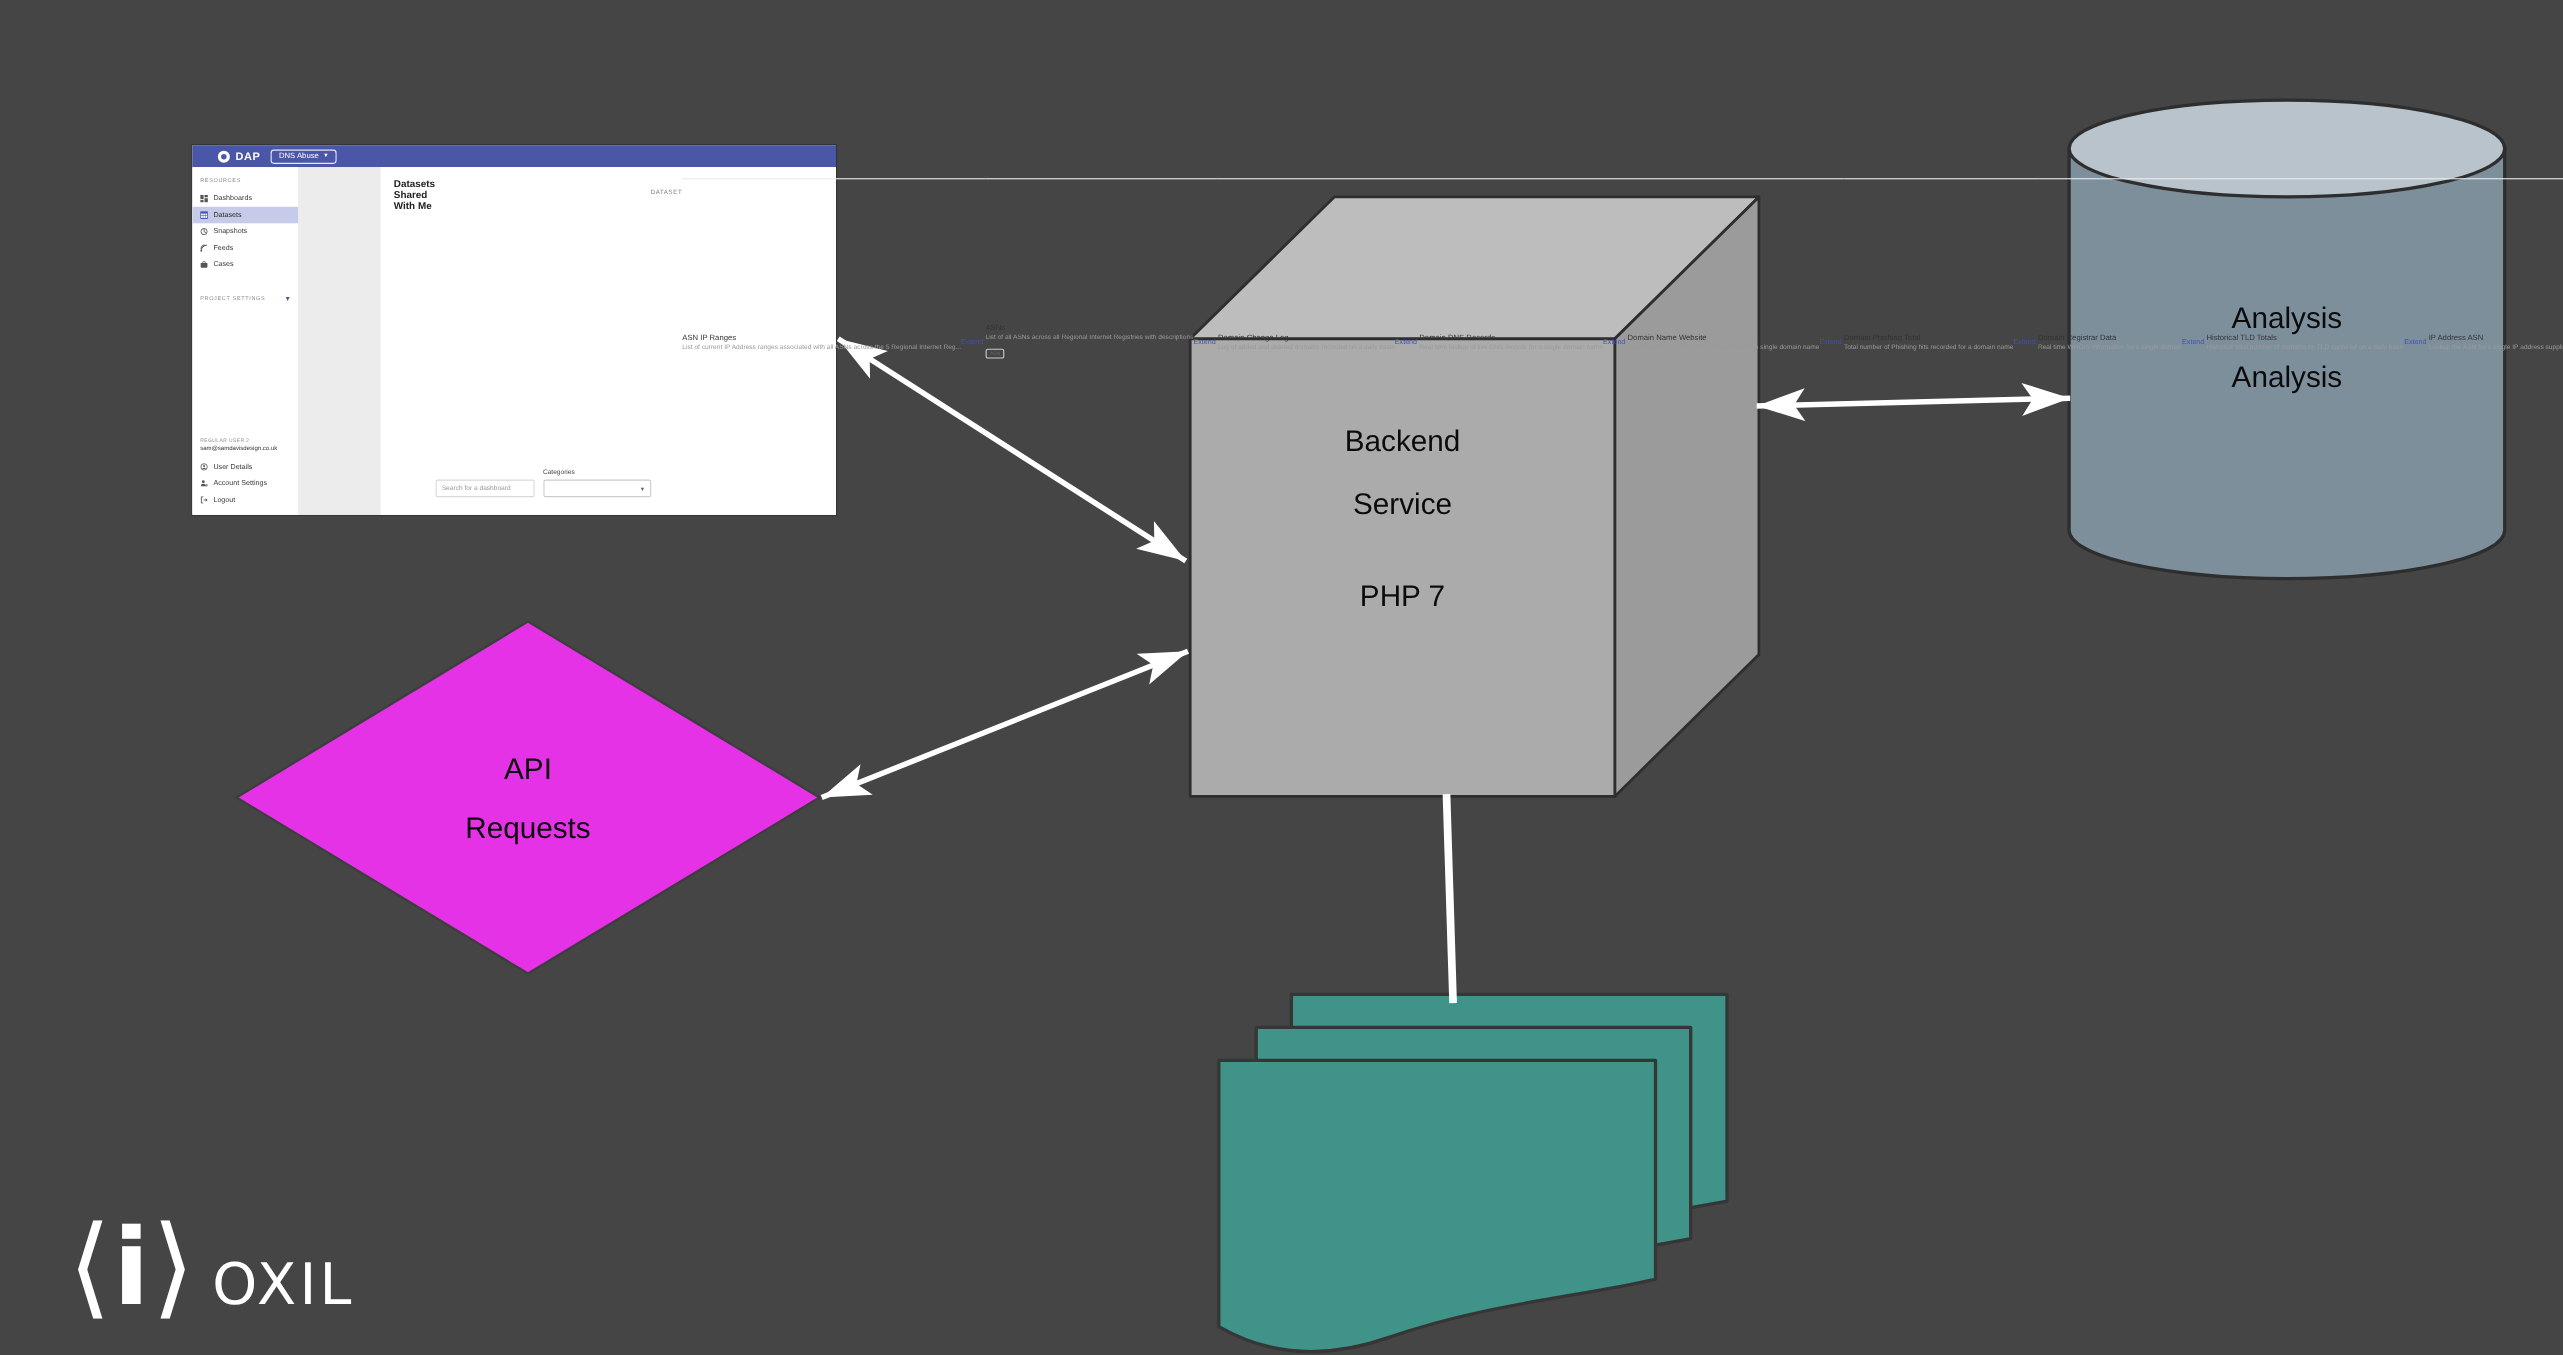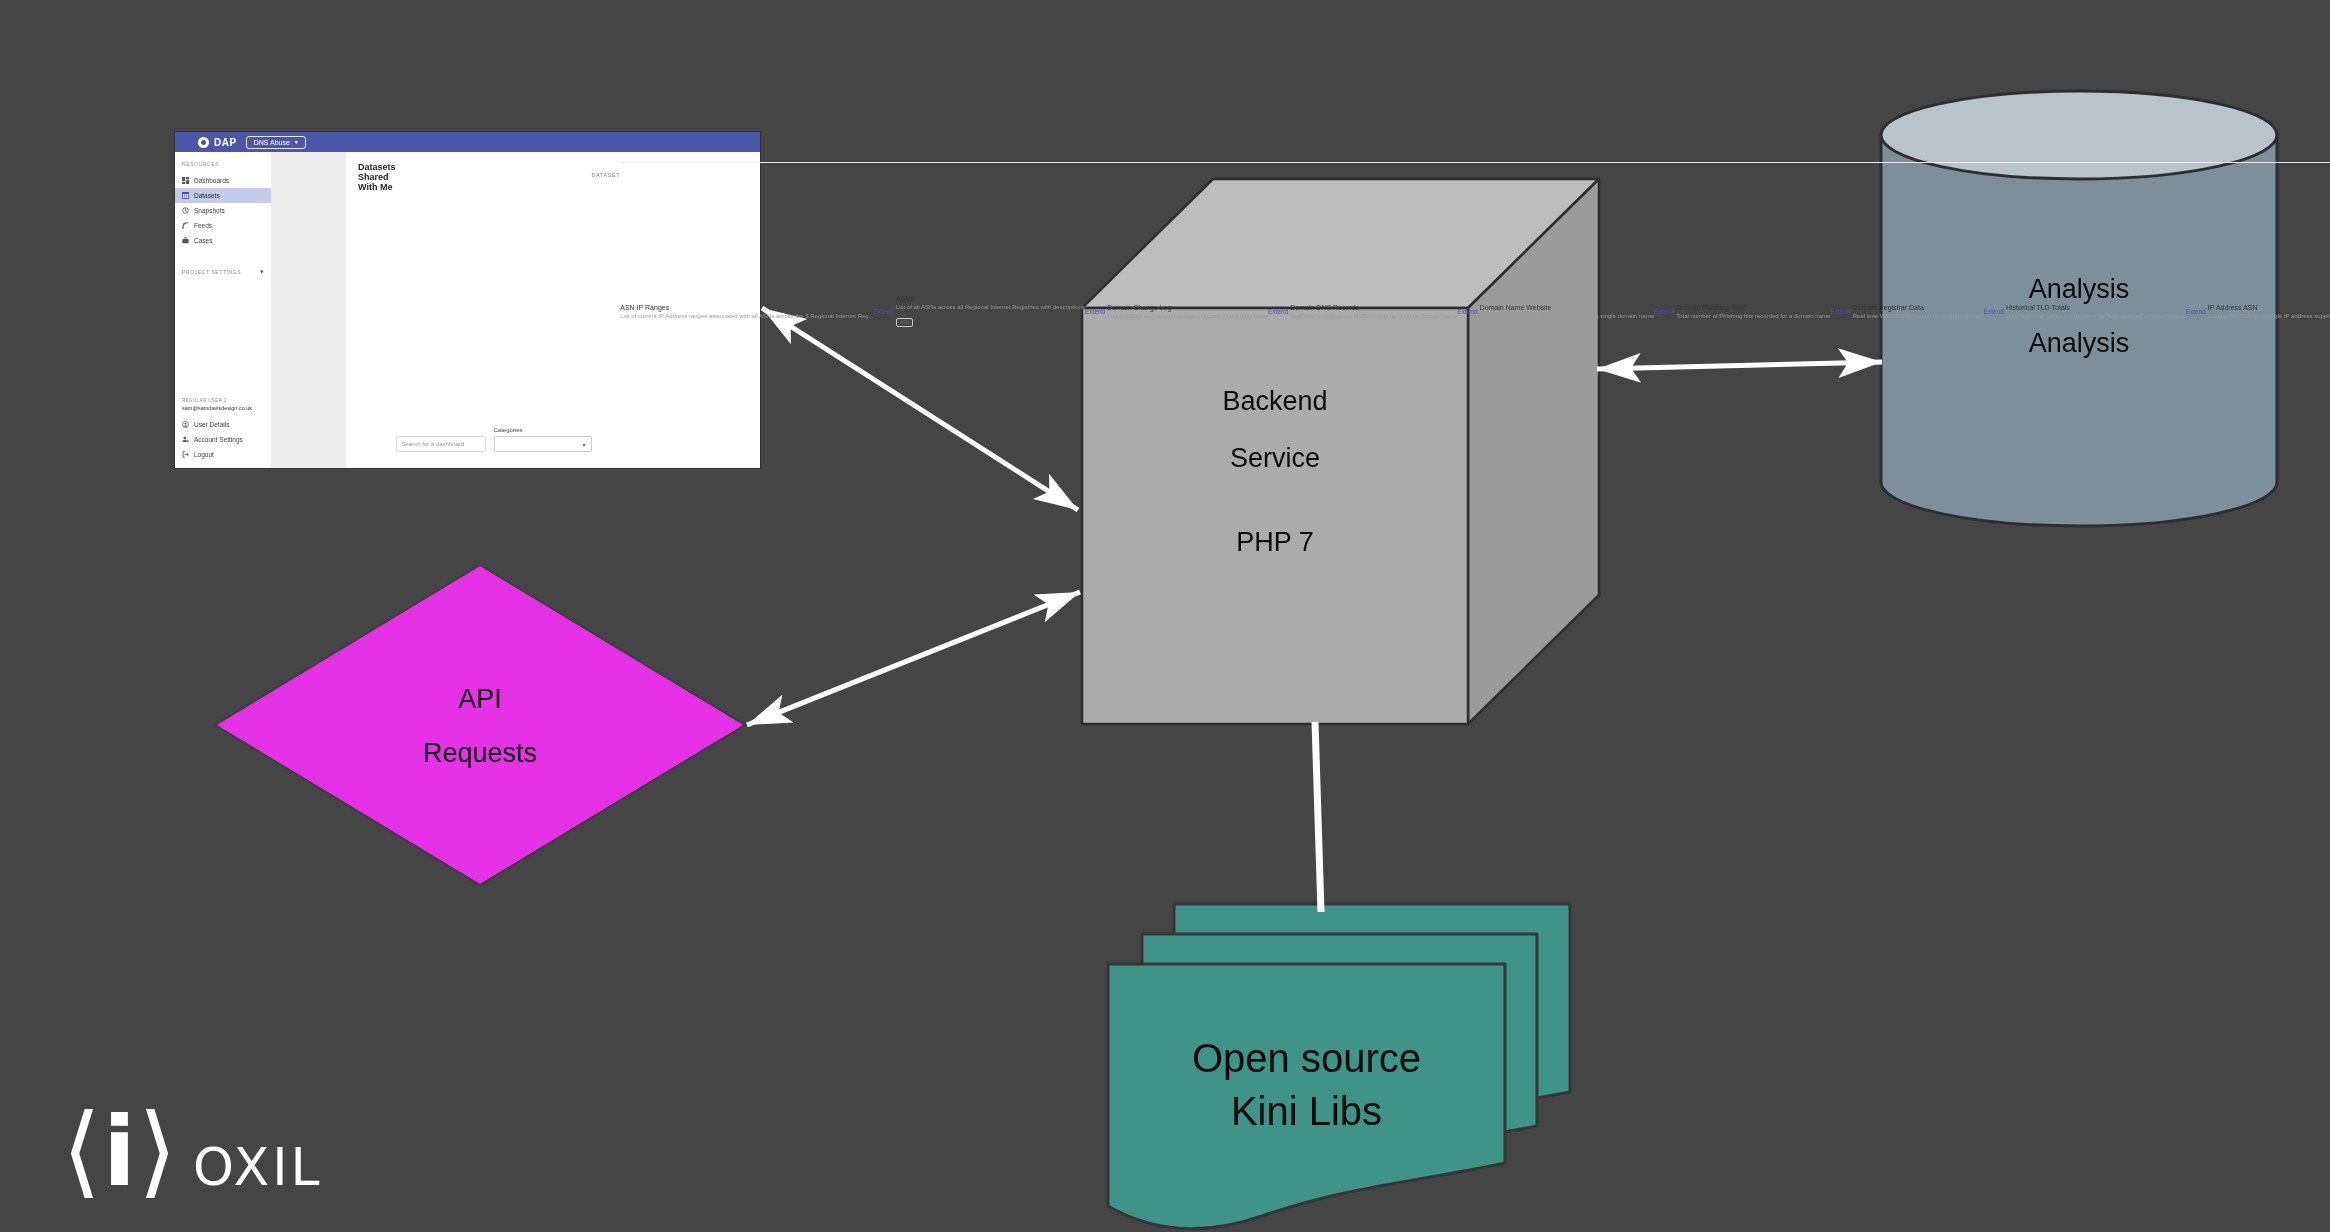--- a/index.html
+++ b/index.html
@@ -119,24 +119,20 @@
     <div class="ln">PHP 7</div>
   </div>
   <div class="shape-label label-db">
     <div class="ln">Analysis</div>
     <div class="ln">Analysis</div>
   </div>
   <div class="shape-label label-api">
     <div class="ln">API</div>
     <div class="ln">Requests</div>
   </div>
-  <div class="shape-label label-libs">
-    <div class="ln">Open source</div>
-    <div class="ln">Kini Libs</div>
-  </div>
 
   <div class="oxil">
     <span class="bracket">⟨</span>
     <span class="ltr-i">i</span>
     <span class="bracket">⟩</span>
     <span class="word">OXIL</span>
   </div>
 
   <div class="app">
 

